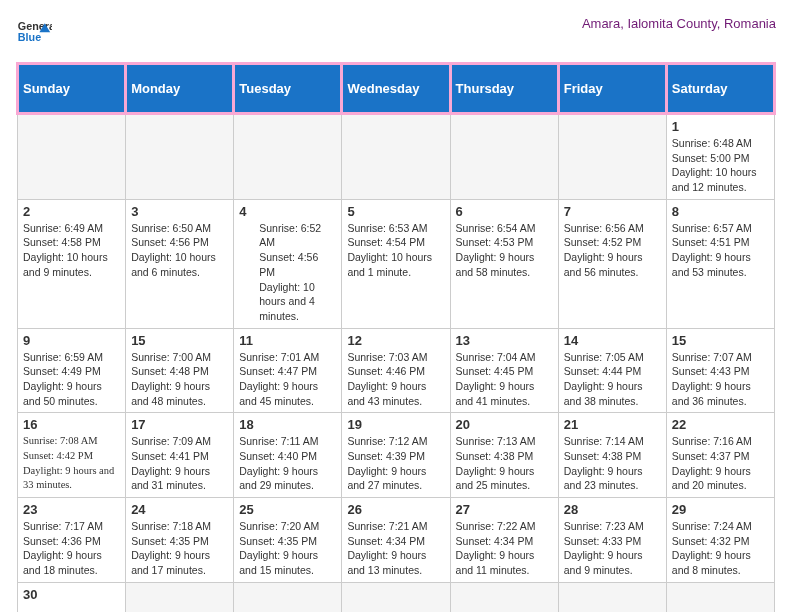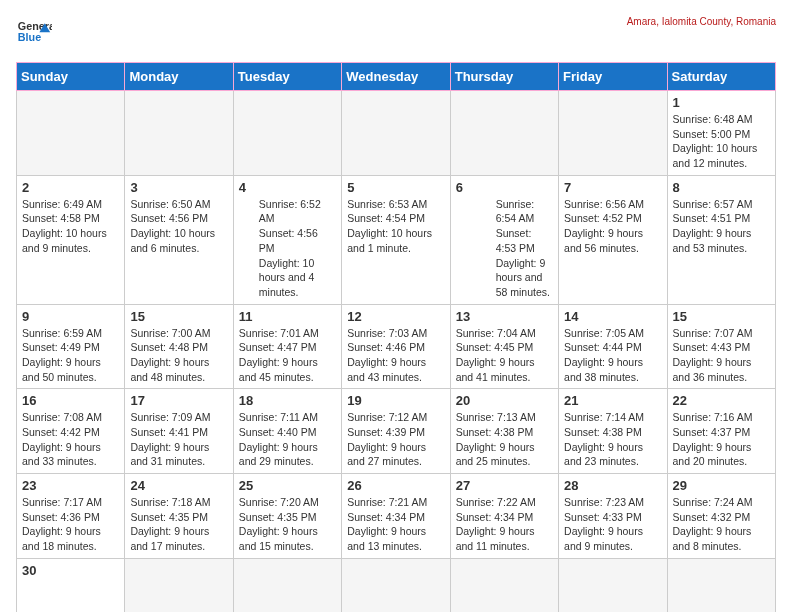--- a/index.html
+++ b/index.html
@@ -27,35 +27,35 @@
     }
     .title-area {
       text-align: right;
     }
     .month-title {
       font-size: 32px;
       color: #333;
       font-weight: normal;
     }
     .subtitle {
-      font-size: 10px;
-      color: #b91c1c;
+      font-size: 13px;
+      color: #701a75;
     }
     .calendar {
       width: 100%;
       border-collapse: collapse;
       border: 1px solid #ccc;
     }
     .calendar th {
       background: #1a73c7;
       color: #fff;
       font-size: 13px;
-      padding: 6px 4px;
+      padding: 16px 4px;
       text-align: left;
-      border: 1px solid #f9a8d4;
+      border: 3px solid #f9a8d4;
       font-weight: bold;
     }
     .calendar td {
       vertical-align: top;
       border: 1px solid #ccc;
       padding: 4px 5px;
       font-size: 11px;
       color: #333;
       width: calc(100% / 7);
       min-height: 75px;
@@ -146,21 +146,21 @@
 Daylight: 10 hours and 4 minutes.</div>
         </td>
         <td>
           <span class="day-number">5</span>
           <div class="day-info" style="white-space: pre-line;">Sunrise: 6:53 AM
 Sunset: 4:54 PM
 Daylight: 10 hours and 1 minute.</div>
         </td>
         <td>
           <span class="day-number">6</span>
-          <div class="day-info" style="white-space: pre-line; margin-left: 40px;">Sunrise: 6:54 AM
+          <div class="day-info" style="white-space: pre-line;">Sunrise: 6:54 AM
 Sunset: 4:53 PM
 Daylight: 9 hours and 58 minutes.</div>
         </td>
         <td>
           <span class="day-number">7</span>
           <div class="day-info" style="white-space: pre-line;">Sunrise: 6:56 AM
 Sunset: 4:52 PM
 Daylight: 9 hours and 56 minutes.</div>
         </td>
         <td>
@@ -210,21 +210,21 @@
         <td>
           <span class="day-number">15</span>
           <div class="day-info" style="white-space: pre-line;">Sunrise: 7:07 AM
 Sunset: 4:43 PM
 Daylight: 9 hours and 36 minutes.</div>
         </td>
       </tr>
       <tr class="week-row">
         <td>
           <span class="day-number">16</span>
-          <div class="day-info" style="white-space: pre-line;">Sunrise: 7:08 AM
+          <div class="day-info" style="white-space: pre-line; font-family: Liberation Serif, serif;">Sunrise: 7:08 AM
 Sunset: 4:42 PM
 Daylight: 9 hours and 33 minutes.</div>
         </td>
         <td>
           <span class="day-number">17</span>
           <div class="day-info" style="white-space: pre-line;">Sunrise: 7:09 AM
 Sunset: 4:41 PM
 Daylight: 9 hours and 31 minutes.</div>
         </td>
         <td>

